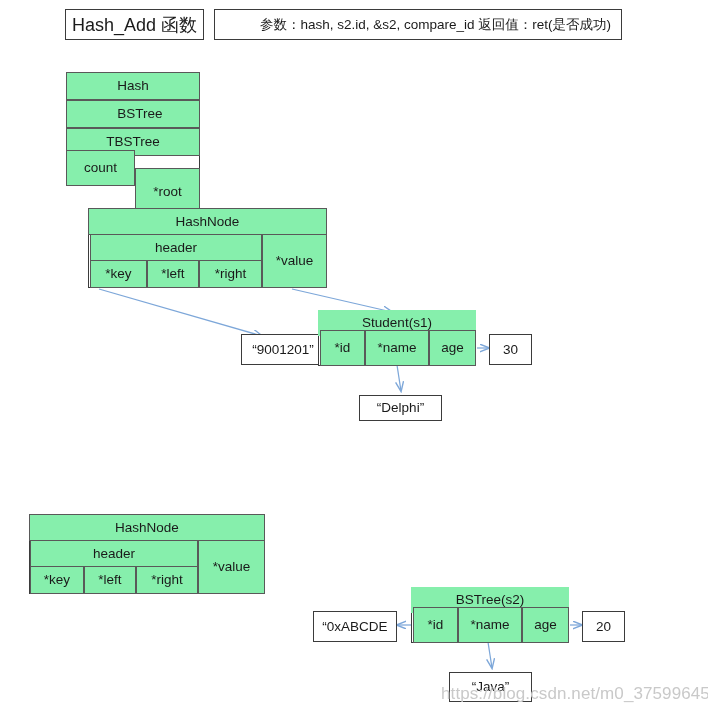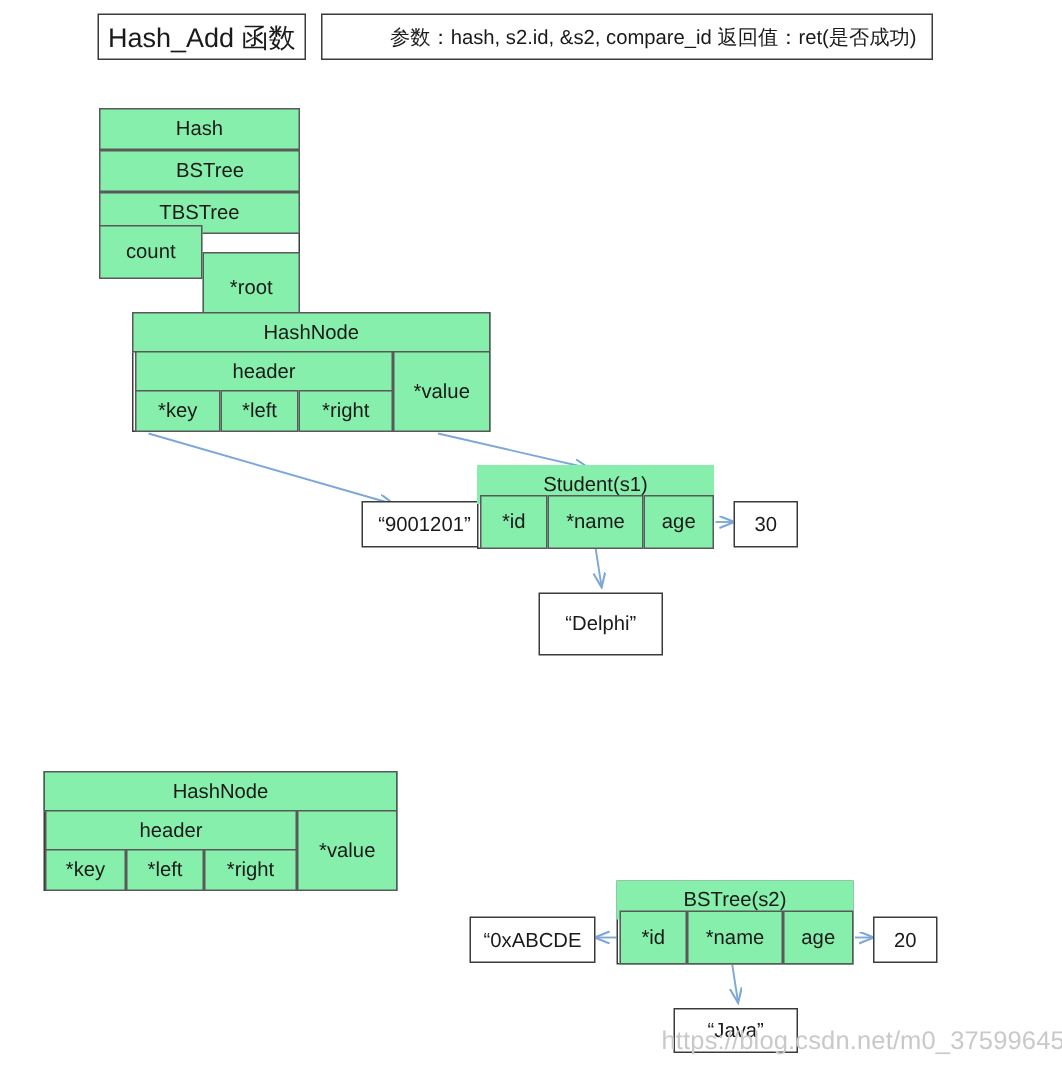--- a/index.html
+++ b/index.html
@@ -168,21 +168,21 @@
     <span class="label">*name</span>
   </div>
   <div class="cell" style="left:429px; top:330px; width:47px; height:36px;">
     <span class="label">age</span>
   </div>
 
   <div class="box" style="left:489px; top:334px; width:43px; height:31px;">
     <span class="label">30</span>
   </div>
 
-  <div class="box" style="left:359px; top:395px; width:83px; height:42px;">
+  <div class="box" style="left:359px; top:395px; width:83px; height:26px;">
     <span class="label">“Delphi”</span>
   </div>
 
   <div class="box" style="left:29px; top:514px; width:236px; height:80px;"></div>
   <div class="cell" style="left:29px; top:514px; width:236px; height:27px;">
     <span class="label struct-title">HashNode</span>
   </div>
   <div class="cell" style="left:30px; top:540px; width:168px; height:27px;">
     <span class="label">header</span>
   </div>

